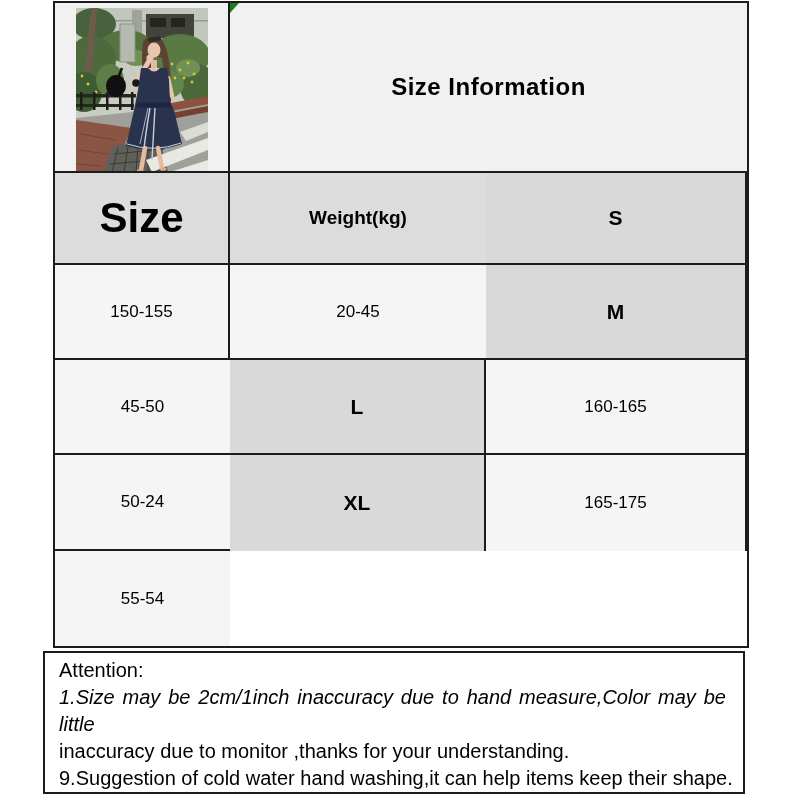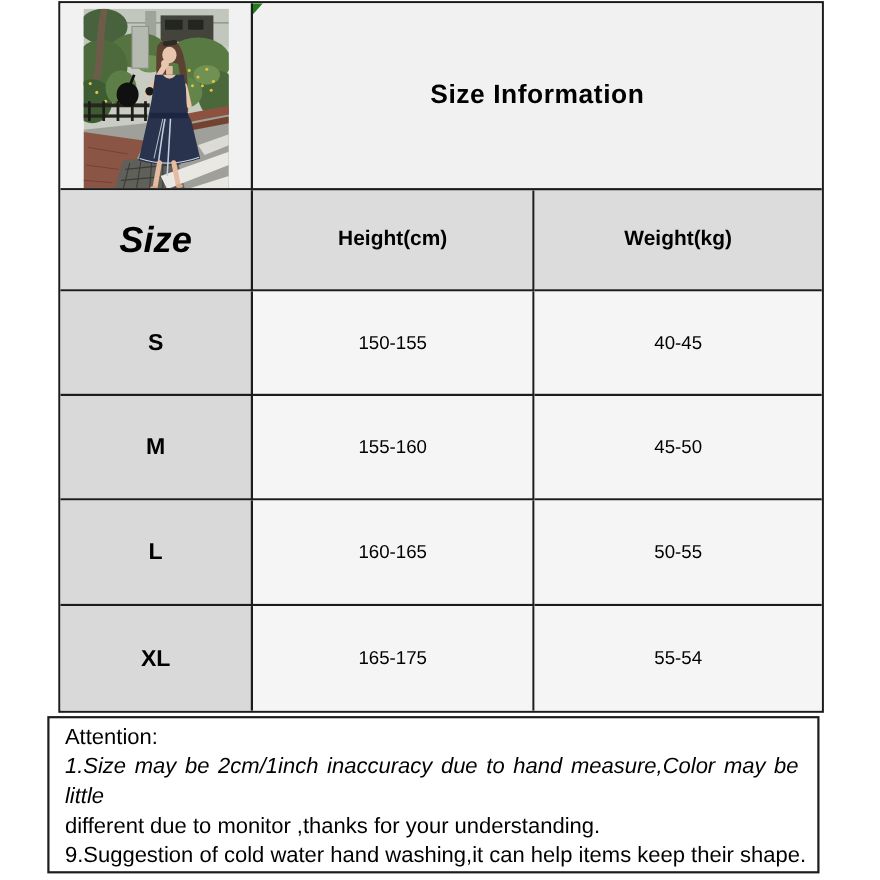--- a/index.html
+++ b/index.html
@@ -35,21 +35,21 @@
   .last-row{border-bottom:none;}
   .photo-cell{background:var(--banner-bg);align-items:flex-start;padding-top:5px;}
   .title-cell{background:var(--banner-bg);position:relative;grid-column:2/4;}
   .banner-title{font-size:24px;font-weight:bold;letter-spacing:.5px;}
   .flag{
     position:absolute;left:0;top:0;width:0;height:0;
     border-top:10px solid var(--flag-green);
     border-right:9px solid transparent;
   }
   .hdr{background:var(--header-bg);font-weight:bold;font-size:19px;}
-  .hdr-size{font-size:33px;font-style:italic;}
+  .hdr-size{font-size:42px;}
   .label{background:var(--label-bg);font-weight:bold;font-size:21px;}
   .val{background:var(--value-bg);font-size:17px;}
   .attention{
     position:absolute;left:43px;top:651px;width:702px;height:143px;
     border:2px solid var(--border);background:#fff;
     padding:4px 17px 0 14px;box-sizing:border-box;
     font-size:20px;line-height:27px;
   }
   .att-line{white-space:nowrap;}
   .stretch{text-align:justify;text-align-last:justify;white-space:normal;font-style:italic;}
@@ -157,41 +157,39 @@
         <ellipse cx="64" cy="163" rx="3.4" ry="1.8" fill="#d8a98c"></ellipse>
         <ellipse cx="87" cy="161" rx="3.4" ry="1.8" fill="#d8a98c"></ellipse>
       </svg>
     </div>
     <div class="c title-cell last-col">
       <span class="flag"></span>
       <span class="banner-title">Size Information</span>
     </div>
 
     <div class="c hdr hdr-size">Size</div>
-    <div class="c hdr">Height(cm)</div>
     <div class="c hdr last-col">Weight(kg)</div>
 
     <div class="c label">S</div>
     <div class="c val">150-155</div>
-    <div class="c val last-col">40-45</div>
+    <div class="c val last-col">20-45</div>
 
     <div class="c label">M</div>
-    <div class="c val">155-160</div>
     <div class="c val last-col">45-50</div>
 
     <div class="c label">L</div>
     <div class="c val">160-165</div>
-    <div class="c val last-col">50-55</div>
+    <div class="c val last-col">50-24</div>
 
     <div class="c label last-row">XL</div>
     <div class="c val last-row">165-175</div>
     <div class="c val last-col last-row">55-54</div>
 
   </div>
 
   <div class="attention">
     <div class="att-line">Attention:</div>
     <div class="att-line stretch">1.Size may be 2cm/1inch inaccuracy due to hand measure,Color may be little</div>
-    <div class="att-line">different due to monitor ,thanks for your understanding.</div>
+    <div class="att-line">inaccuracy due to monitor ,thanks for your understanding.</div>
     <div class="att-line">9.Suggestion of cold water hand washing,it can help items keep their shape.</div>
   </div>
 
 </div>
 
 </body></html>

